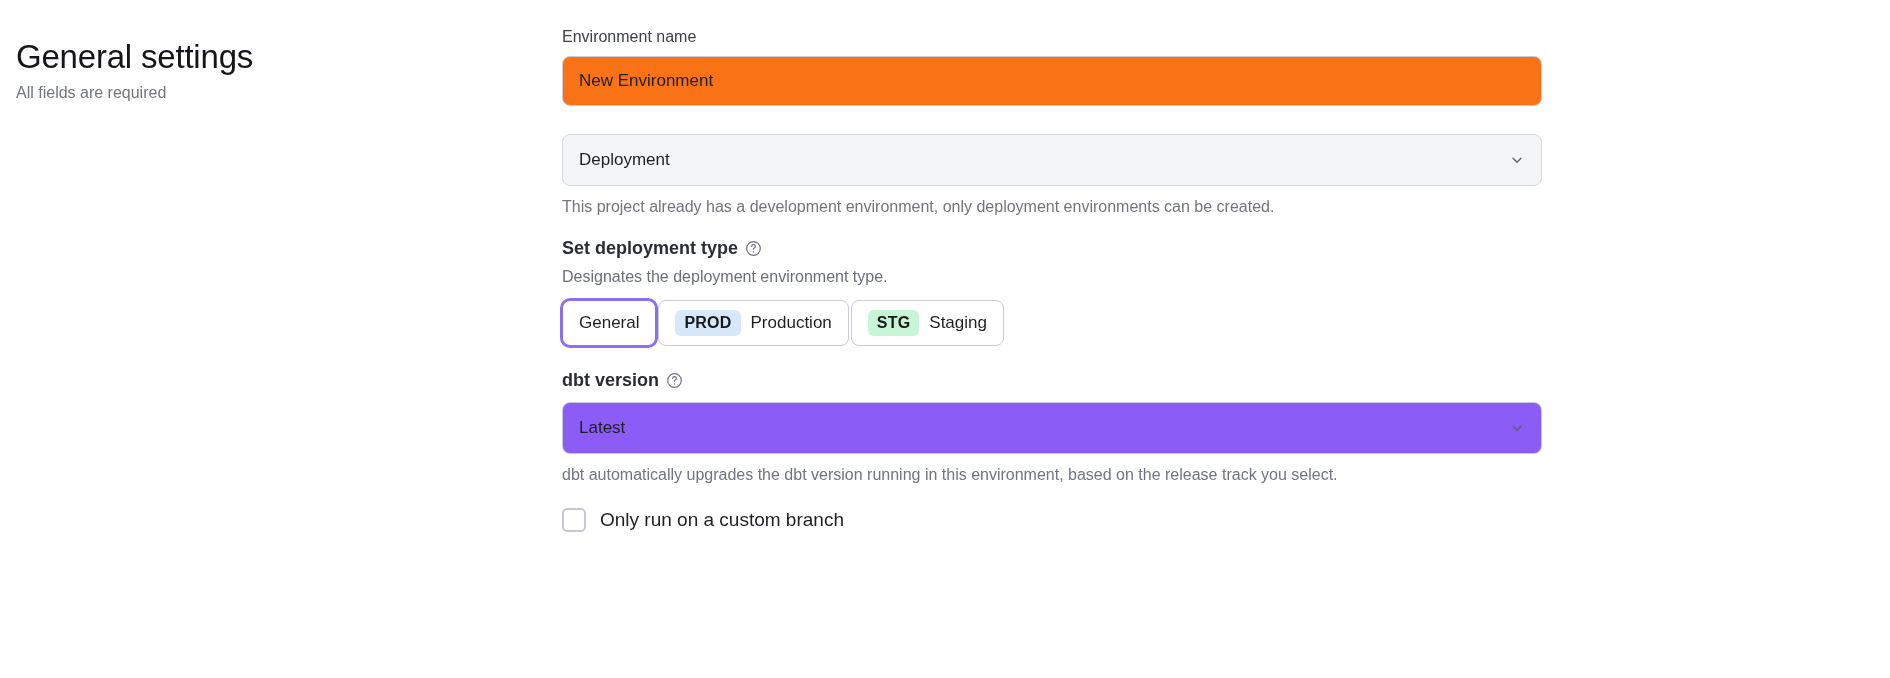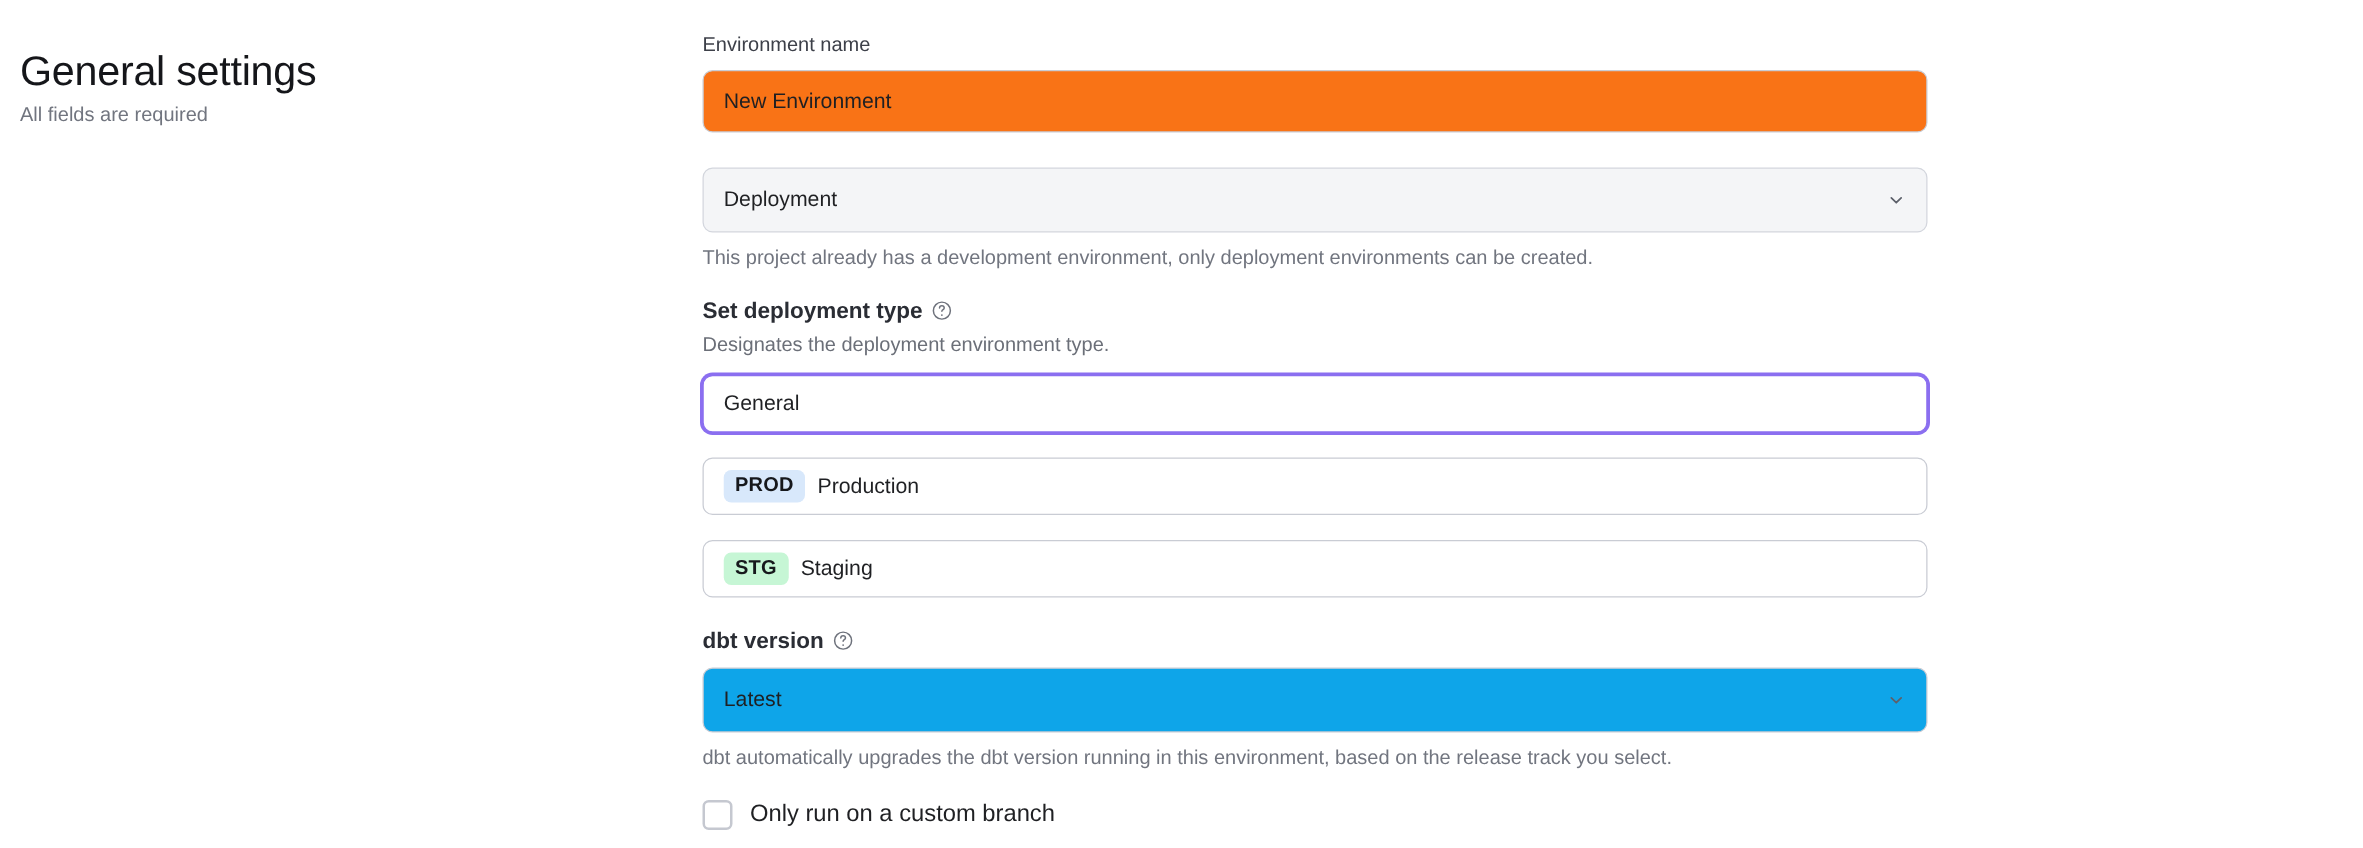--- a/index.html
+++ b/index.html
@@ -82,21 +82,21 @@
   .select-wrap {
     position: relative;
     width: 980px;
     height: 52px;
   }
   .select-box {
     width: 980px;
     height: 52px;
     border: 1px solid #c9ccd4;
     border-radius: 8px;
-    background: #0ea5e9;
+    background: #8b5cf6;
     display: flex;
     align-items: center;
     padding: 0 16px;
     font-size: 17px;
     color: #1f2023;
     cursor: pointer;
   }
   .select-box.disabled {
     background: #f4f5f7;
     color: #1f2023;
@@ -140,23 +140,22 @@
   .section-sub {
     font-size: 16px;
     line-height: 22px;
     color: #6b6f78;
     margin-top: 6px;
   }
 
   
   .option-row {
     display: flex;
-    gap: 20px;
+    gap: 2px;
     margin-top: 12px;
-    flex-direction: column;
   }
   .option-btn {
     height: 46px;
     border: 1px solid #c9ccd4;
     border-radius: 8px;
     background: #ffffff;
     display: flex;
     align-items: center;
     gap: 10px;
     padding: 0 16px;

